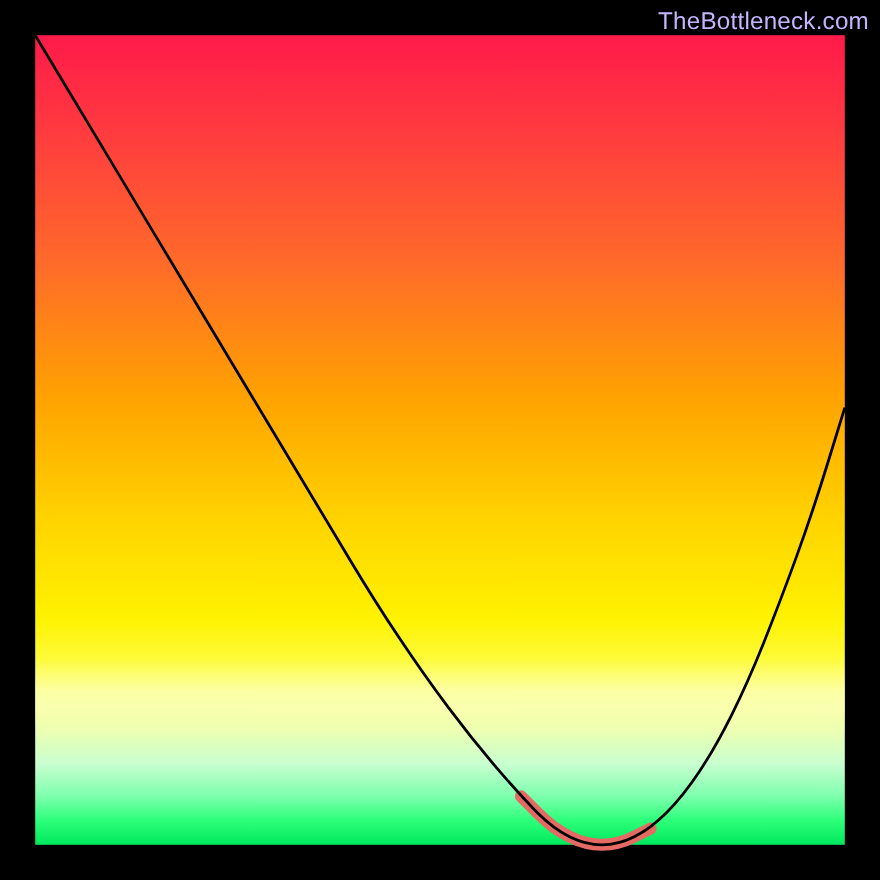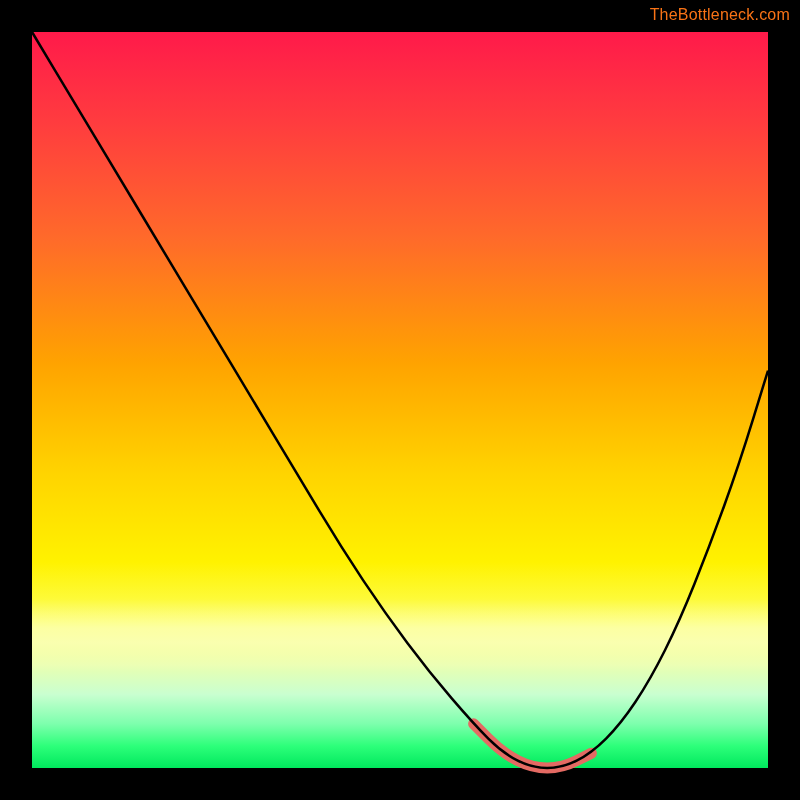--- a/index.html
+++ b/index.html
@@ -43,22 +43,22 @@
       rgba(255,255,210,0.55) 60%,
       rgba(255,255,255,0) 100%
     );
     pointer-events: none;
   }
 
   .watermark {
     position: absolute;
     top: 6px;
     right: 10px;
-    color: #f97316;
-    font-size: 16px;
+    color: #c4b5fd;
+    font-size: 22px;
     font-weight: 500;
     letter-spacing: 0.2px;
     user-select: none;
   }
 
   svg.curve {
     position: absolute;
     left: 0; top: 0;
     width: 100%; height: 100%;
     overflow: visible;

